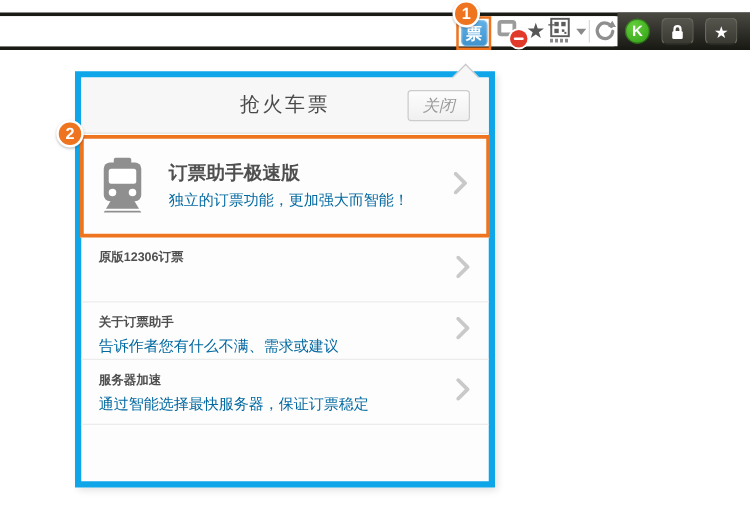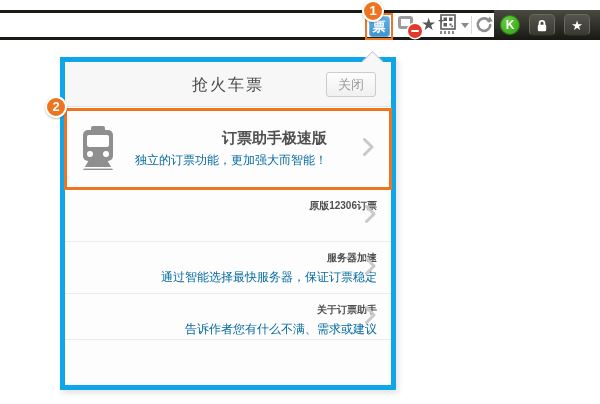--- a/index.html
+++ b/index.html
@@ -104,23 +104,23 @@
     position:relative;height:45px;background:#f7f7f7;border-bottom:1px solid #e4e4e4;
   }
   .popup-title{
     display:block;text-align:center;line-height:45px;font-size:16px;color:#4a4a4a;
     letter-spacing:2px;
   }
   .close-btn{
     position:absolute;right:15px;top:10px;height:25px;padding:0 11px;
     font-size:13px;color:#9a9a9a;background:linear-gradient(#fdfdfd,#f0f0f0);
     border:1px solid #cccccc;border-radius:3px;
-    font-family:"Liberation Sans","DejaVu Sans",sans-serif;cursor:pointer;
-  }
-  .menu-item{position:relative;cursor:pointer;text-align:right;}
+    font-family:"Liberation Sans","DejaVu Sans",sans-serif;cursor:pointer;font-style:italic;
+  }
+  .menu-item{position:relative;cursor:pointer;}
   .menu-item .chev{position:absolute;right:15px;top:50%;transform:translateY(-50%);}
   .item-title{font-size:10px;font-weight:bold;color:#4f4f4f;}
   .item-sub{font-size:12px;color:#0369a1;margin-top:4px;}
   .menu-item.highlight{
     height:82px;margin:1px -1px 0 -1px;border:3px solid var(--accent-orange);
     display:flex;align-items:center;gap:20px;padding:0 14px;background:#fdfdfd;
   }
   .menu-item.highlight .item-title{font-size:15px;}
   .menu-item.plain{height:52px;padding:9px 14px 0 14px;border-bottom:1px solid #ececec;}
   .menu-item.plain.last{height:46px;}
@@ -220,37 +220,37 @@
 
   <div class="menu-item plain">
     <div class="item-title">原版12306订票</div>
     <span class="chev">
       <svg width="11" height="18" viewBox="0 0 11 18">
         <polyline points="1.5,1.5 9,9 1.5,16.5" fill="none" stroke="#c9c9c9" stroke-width="3" stroke-linecap="round" stroke-linejoin="round"></polyline>
       </svg>
     </span>
   </div>
 
+  <div class="menu-item plain last">
+    <div class="item-title">关于订票助手</div>
+    <div class="item-sub">告诉作者您有什么不满、需求或建议</div>
+    <span class="chev">
+      <svg width="11" height="18" viewBox="0 0 11 18">
+        <polyline points="1.5,1.5 9,9 1.5,16.5" fill="none" stroke="#c9c9c9" stroke-width="3" stroke-linecap="round" stroke-linejoin="round"></polyline>
+      </svg>
+    </span>
+  </div>
+
   <div class="menu-item plain">
     <div class="item-title">服务器加速</div>
     <div class="item-sub">通过智能选择最快服务器，保证订票稳定</div>
     <span class="chev">
       <svg width="11" height="18" viewBox="0 0 11 18">
         <polyline points="1.5,1.5 9,9 1.5,16.5" fill="none" stroke="#c9c9c9" stroke-width="3" stroke-linecap="round" stroke-linejoin="round"></polyline>
       </svg>
     </span>
   </div>
 
-  <div class="menu-item plain last">
-    <div class="item-title">关于订票助手</div>
-    <div class="item-sub">告诉作者您有什么不满、需求或建议</div>
-    <span class="chev">
-      <svg width="11" height="18" viewBox="0 0 11 18">
-        <polyline points="1.5,1.5 9,9 1.5,16.5" fill="none" stroke="#c9c9c9" stroke-width="3" stroke-linecap="round" stroke-linejoin="round"></polyline>
-      </svg>
-    </span>
-  </div>
-
   <div class="popup-footer"></div>
 </div>
 
 <div class="callout one">1</div>
 <div class="callout two">2</div>
 
 </body></html>

